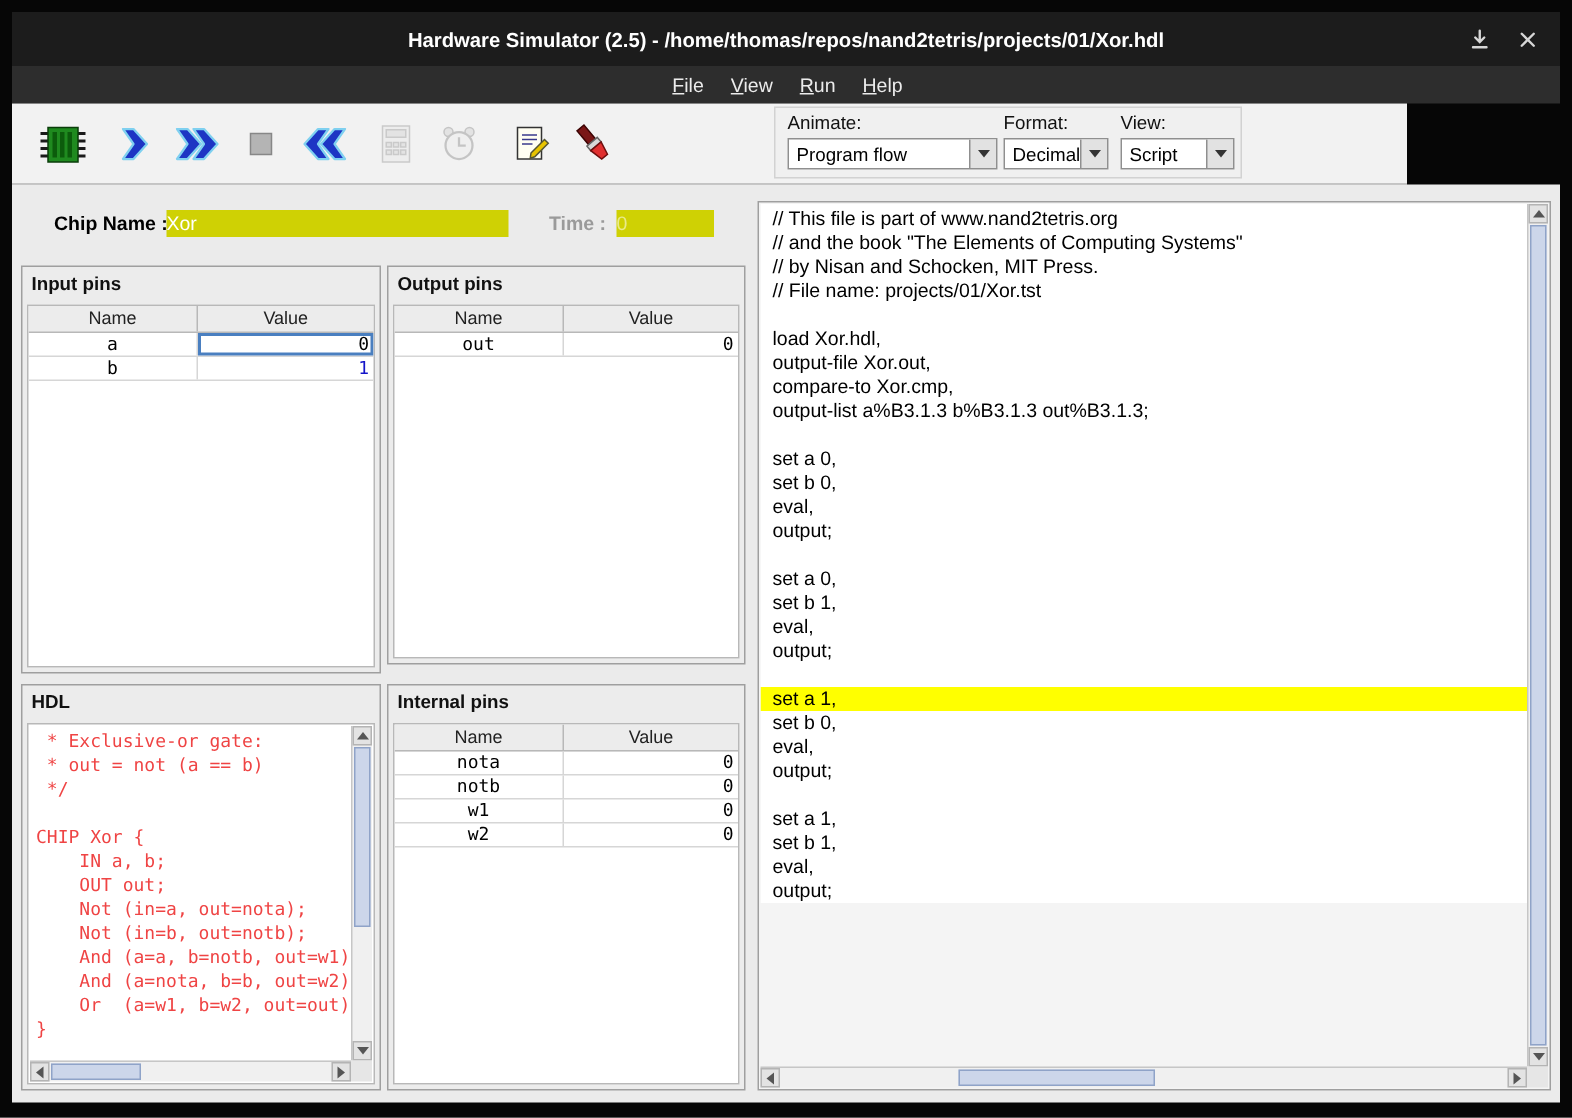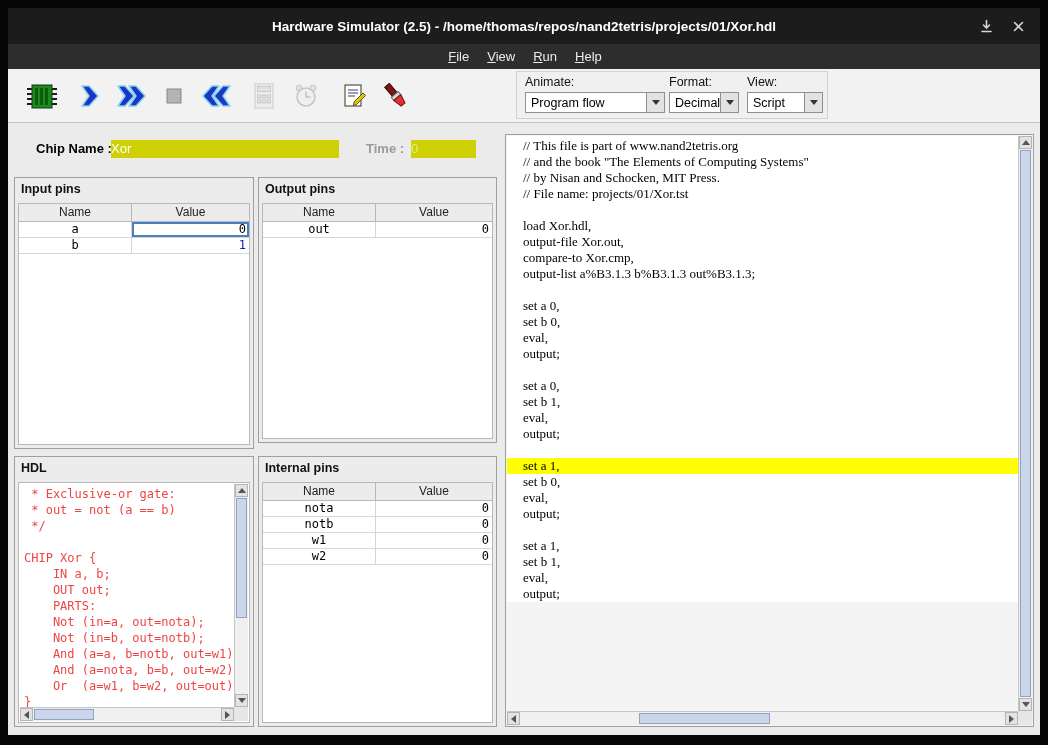--- a/index.html
+++ b/index.html
@@ -15,21 +15,21 @@
   .titlebar-btns { position:absolute; right:14px; top:0; height:36px; display:flex; align-items:center; gap:16px; }
   .tb-icon { width:16px; height:16px; display:flex; align-items:center; justify-content:center; cursor:default; }
 
   
   .menubar { position:absolute; left:8px; top:44px; width:1032px; height:25px;
     background:#2d2d2d; display:flex; align-items:center; padding-left:2px;justify-content:center; }
   .menu-item { display:inline-block; color:#ececec; font-size:13px; padding:3px 9px; }
   .menu-item::first-letter { text-decoration:underline; }
 
   
-  .toolbar { position:absolute; left:8px; top:69px; width:1032px; height:54px;
+  .toolbar { position:absolute; left:8px; top:69px; width:930px; height:54px;
     background:#f2f2f2; border-bottom:1px solid #c4c4c4; }
   .tool-buttons { position:absolute; left:13px; top:4px; height:46px; display:flex; align-items:center; }
   .tbtn { width:42px; height:44px; display:flex; align-items:center; justify-content:center; }
   .tbtn.g { margin-left:6px; }
 
   .slider-group { position:absolute; left:425px; top:71px; width:80px; height:46px; }
   .slider-track { position:absolute; left:2px; top:12px; width:74px; height:4px;
     background:#cccccc; border:1px solid #999; border-radius:2px; }
   .slider-thumb { position:absolute; left:32px; top:4px; }
   .slider-label { position:absolute; top:27px; font-weight:bold; font-size:12.5px; color:#000; }
@@ -79,21 +79,21 @@
 
   
   .code-view { position:absolute; left:3px; right:3px; top:25px; bottom:3px; background:#fff; border:1px solid #b8b8b8; }
   .code-text { position:absolute; left:1px; top:1px; right:15px; bottom:15px; overflow:hidden; padding:2px 0 0 4px; }
   .code-line { height:16px; line-height:16px; font-family:"DejaVu Sans Mono",monospace; font-size:12px; white-space:pre; color:#ef4444; }
 
   
   .script-panel { position:absolute; left:497px; top:11px; width:529px; height:593px; background:#f4f4f4; border:1px solid #9f9f9f; }
   .script-view { position:absolute; left:1px; top:1px; right:15px; bottom:15px; overflow:hidden; background:#f4f4f4; }
   .script-lines { background:#fff; padding-top:2px; }
-  .script-line { height:16px; line-height:16px; font-family:Liberation Serif, serif; font-size:13px; white-space:pre; padding-left:16px; color:#000; }
+  .script-line { height:16px; line-height:16px; font-family:Liberation Sans, sans-serif; font-size:13px; white-space:pre; padding-left:8px; color:#000; }
   .script-line.highlighted { background:#ffff00; }
 
   
   .vsb { position:absolute; top:1px; right:1px; bottom:15px; width:14px; background:#f0f0f0; border-left:1px solid #c6c6c6; }
   .hsb { position:absolute; left:1px; right:15px; bottom:1px; height:14px; background:#f0f0f0; border-top:1px solid #c6c6c6; }
   .sb-corner { position:absolute; right:1px; bottom:1px; width:14px; height:14px; background:#e6e6e6; }
   .sb-btn { position:absolute; width:13px; height:13px; background:#e3e3e3; border:1px solid #b4b4b4;
     display:flex; align-items:center; justify-content:center; }
   .sb-btn.top { top:0; left:0; }
   .sb-btn.bottom { bottom:0; left:0; }
@@ -306,21 +306,20 @@
       <div class="code-view">
         <div class="code-text">
 
         <div class="code-line"> * Exclusive-or gate:</div>
             <div class="code-line"> * out = not (a == b)</div>
             <div class="code-line"> */</div>
             <div class="code-line"></div>
             <div class="code-line">CHIP Xor {</div>
             <div class="code-line">    IN a, b;</div>
             <div class="code-line">    OUT out;</div>
-            <div class="code-line">    PARTS:</div>
             <div class="code-line">    Not (in=a, out=nota);</div>
             <div class="code-line">    Not (in=b, out=notb);</div>
             <div class="code-line">    And (a=a, b=notb, out=w1);</div>
             <div class="code-line">    And (a=nota, b=b, out=w2);</div>
             <div class="code-line">    Or  (a=w1, b=w2, out=out);</div>
             <div class="code-line">}</div>
           </div>
         <div class="vsb">
           <div class="sb-btn top">
               <span class="tri-up-s"></span>

